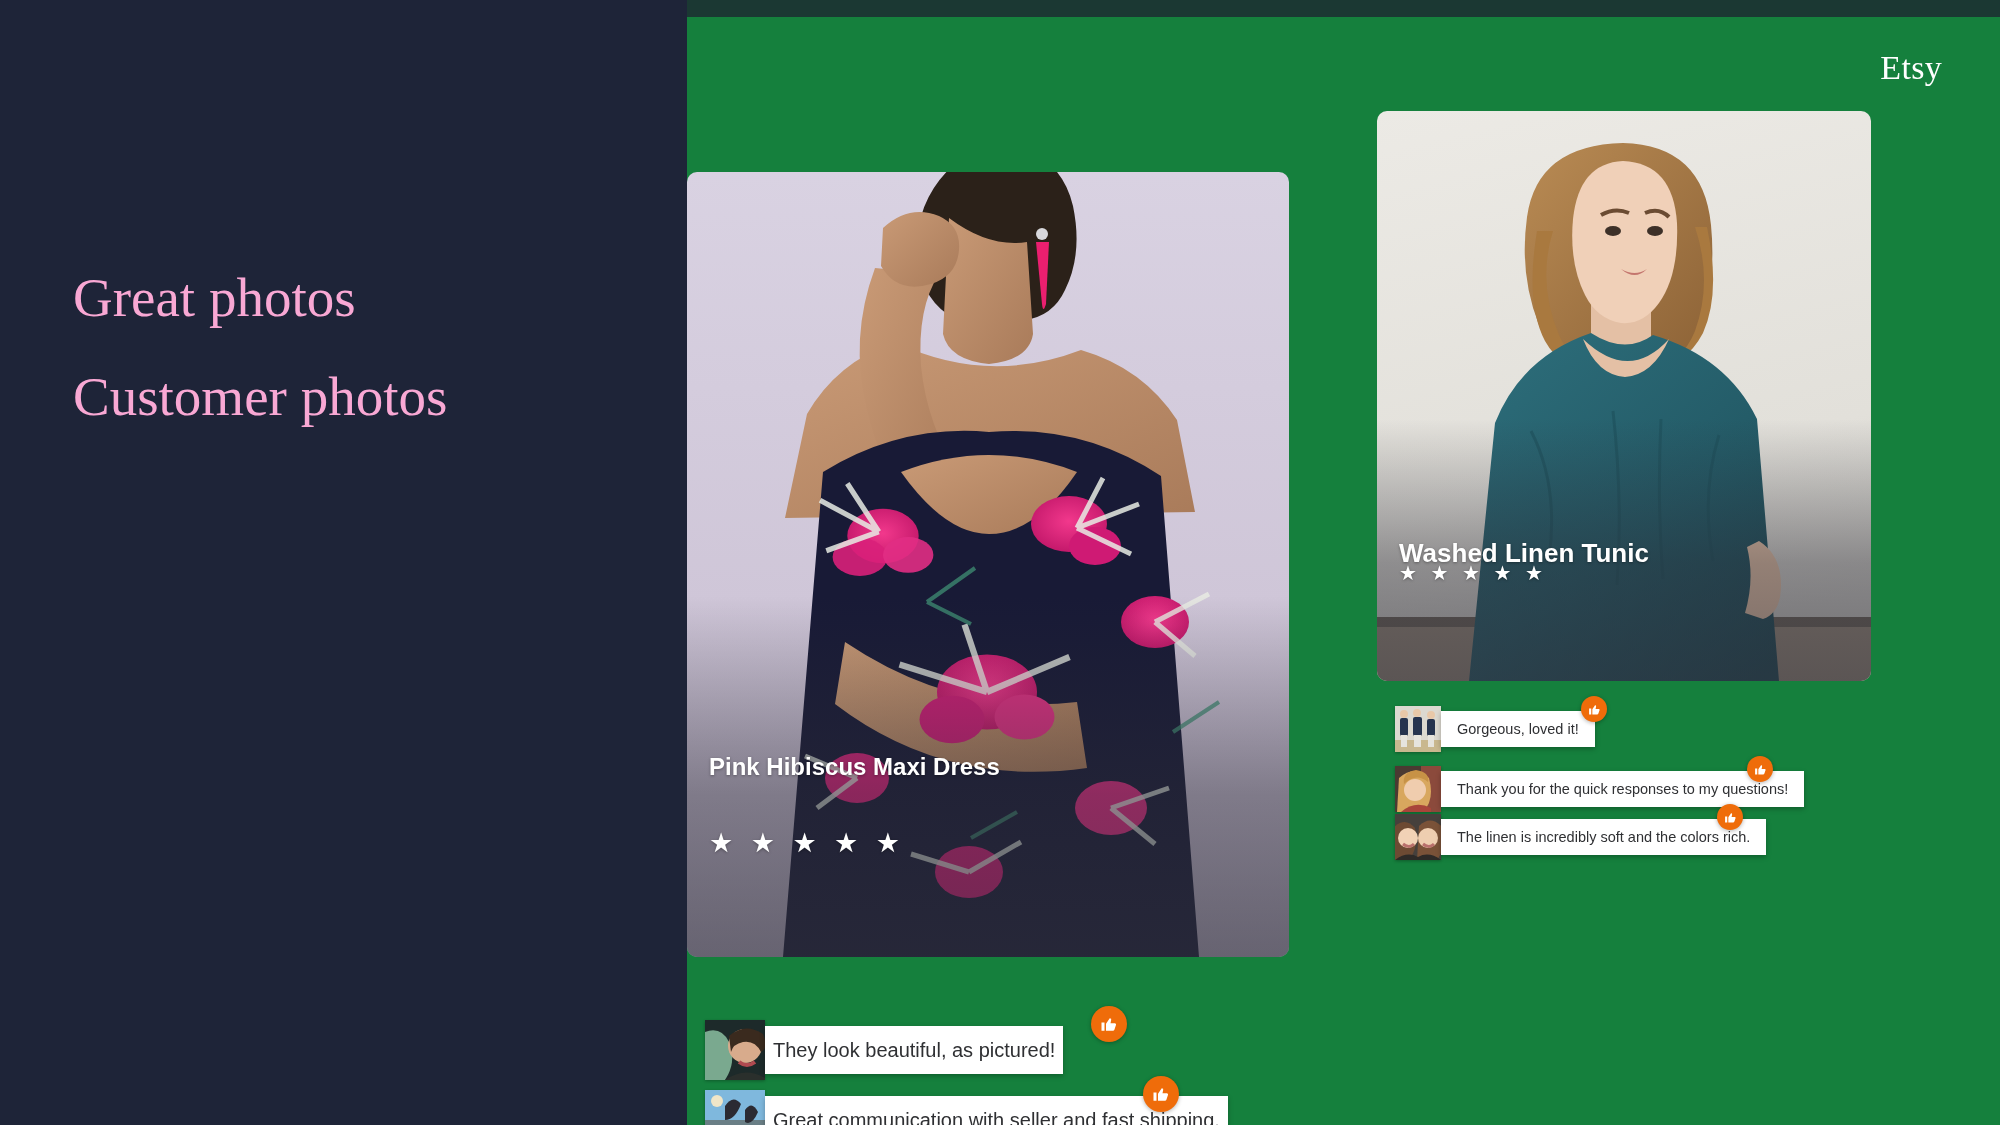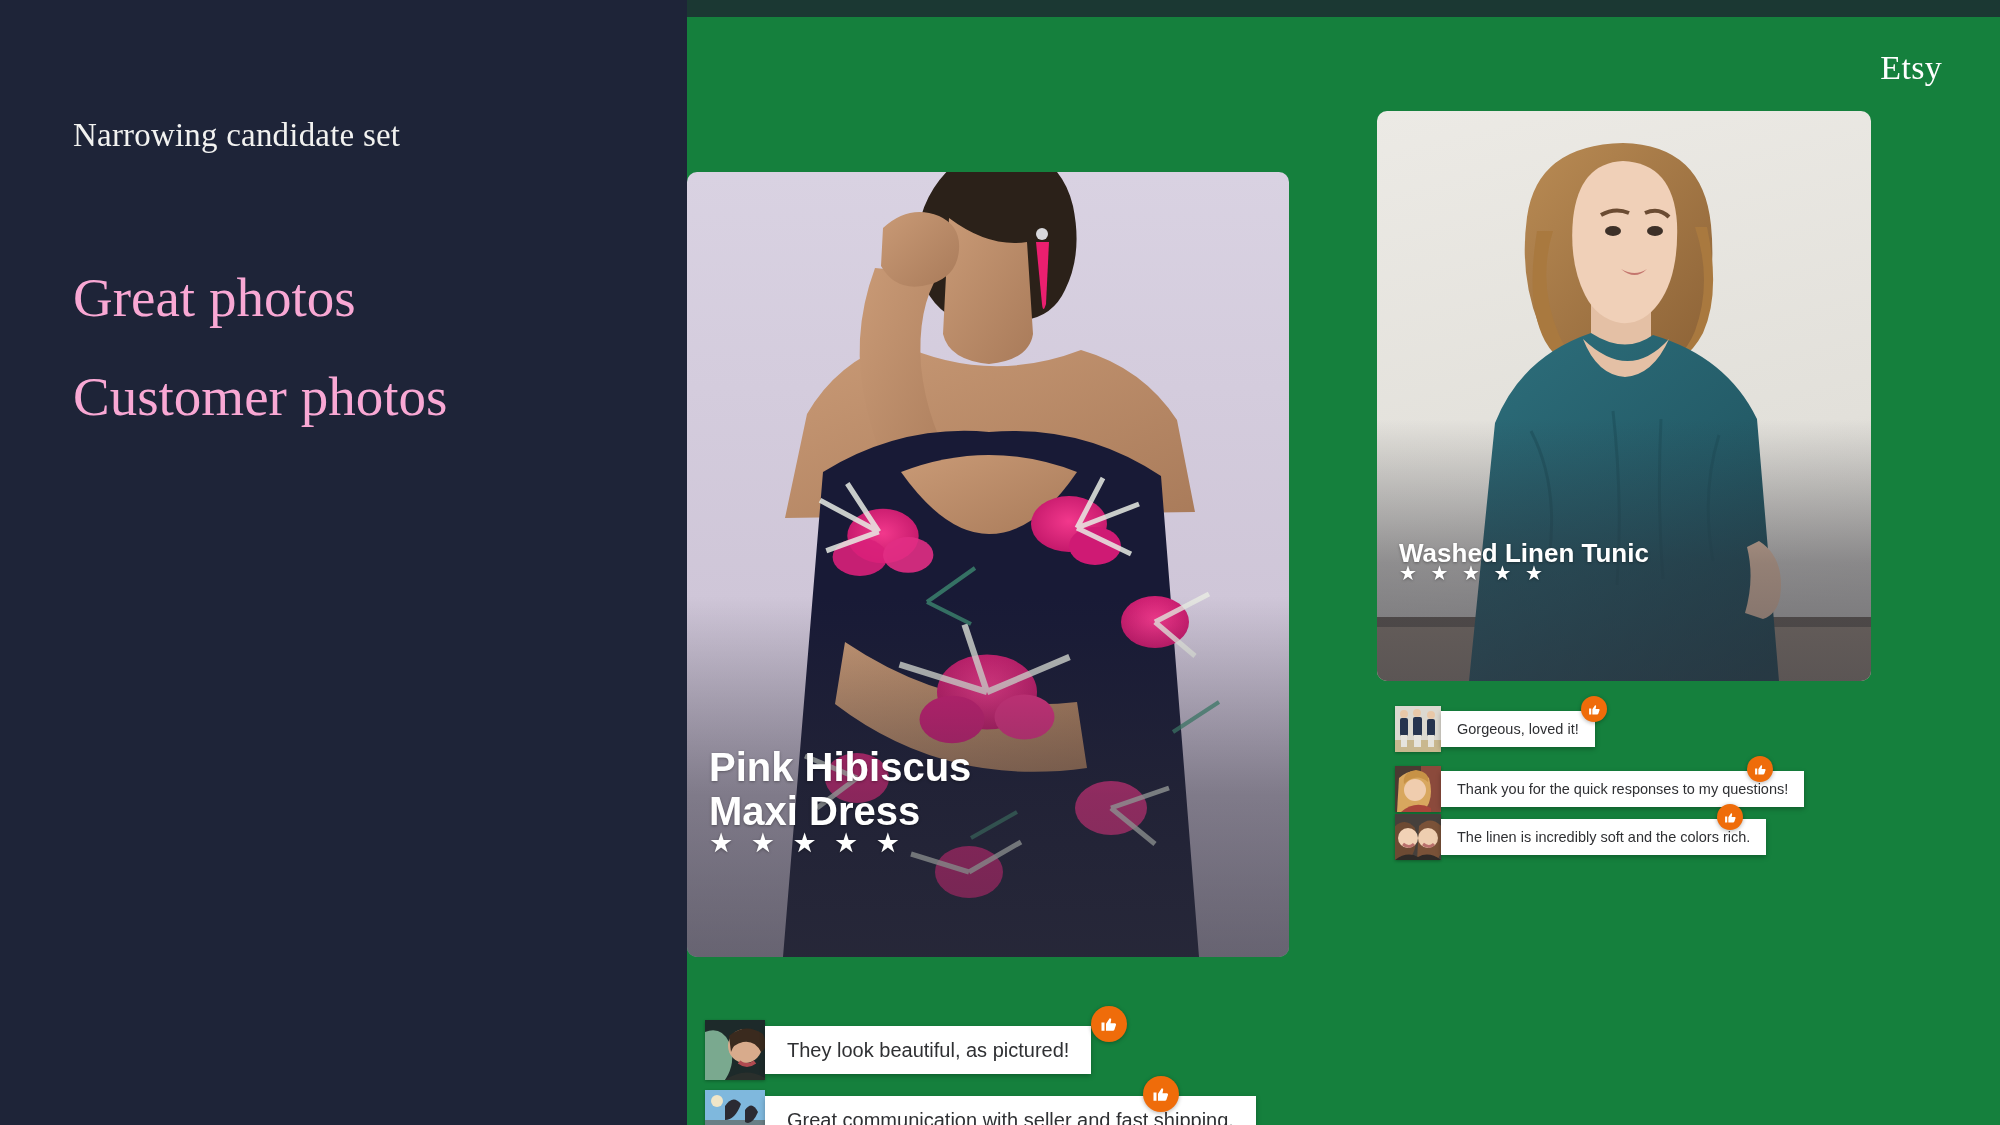--- a/index.html
+++ b/index.html
@@ -88,25 +88,25 @@
     position:absolute;
     border-radius:50%;
     background:#ef6c0a;
     display:flex; align-items:center; justify-content:center;
     box-shadow:0 1px 4px rgba(0,0,0,.3);
   }
   .review .thumb svg{ display:block; }
 
   
   #card-dress{ left:0px; top:155px; width:602px; height:785px; }
-  #card-dress .title{ left:22px; top:557px; font-size:40px; line-height:44px; width:340px; }
+  #card-dress .title{ left:22px; top:557px; font-size:24px; line-height:44px; width:340px; }
   #card-dress .stars{ left:22px; top:655px; font-size:27px; }
   #card-dress .review{ height:60px; }
   #card-dress .review .avatar{ width:60px; }
-  #card-dress .review .bubble{ height:48px; align-self:center; padding:0 22px; font-size:20px; }
+  #card-dress .review .bubble{ height:48px; align-self:center; padding:0 8px; font-size:20px; }
   #card-dress .review .thumb{ width:36px; height:36px; top:-14px; }
   #r1{ left:18px; top:848px; }
   #r1 .thumb{ left:386px; }
   #r2{ left:18px; top:918px; }
   #r2 .thumb{ left:438px; }
 
   
   #card-tunic{ left:690px; top:94px; width:494px; height:570px; }
   #card-tunic .title{ left:22px; top:409px; font-size:26px; line-height:34px; width:330px; }
   #card-tunic .stars{ left:22px; top:450px; font-size:20px; letter-spacing:4px; }
@@ -118,21 +118,20 @@
   #t1 .thumb{ left:186px; }
   #t2{ left:18px; top:655px; }
   #t2 .thumb{ left:352px; }
   #t3{ left:18px; top:703px; }
   #t3 .thumb{ left:322px; }
 </style>
 </head>
 <body>
 
 <div id="left-panel">
-  <div class="kicker">Narrowing candidate set</div>
   <div class="bullets">
     <div>Great photos</div>
     <div>Customer photos</div>
   </div>
 </div>
 
 <div id="stage">
 
   <div id="etsy-logo">Etsy</div>
 

